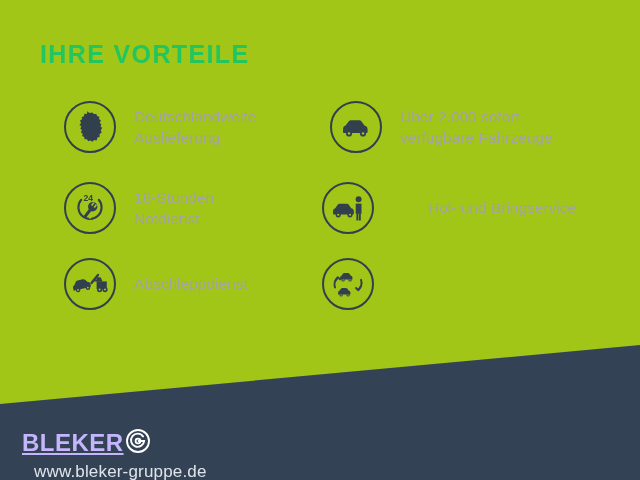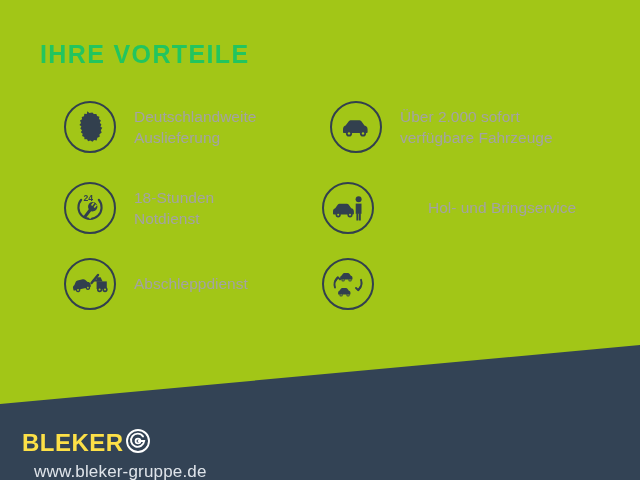--- a/index.html
+++ b/index.html
@@ -71,25 +71,26 @@
 
   
   #logo {
     position: absolute;
     left: 22px;
     top: 428px;
     display: flex;
     align-items: center;
   }
   .logo-word {
-    color: #fde047;
+    color: #c4b5fd;
     font-size: 24px;
     font-weight: bold;
     letter-spacing: 0.02em;
     line-height: 1;
+    text-decoration: underline;
   }
   #logo-mark {
     margin: 0 1px;
   }
   #logo-url {
     position: absolute;
     left: 34px;
     top: 462px;
     color: #dfe4ea;
     font-size: 17px;

